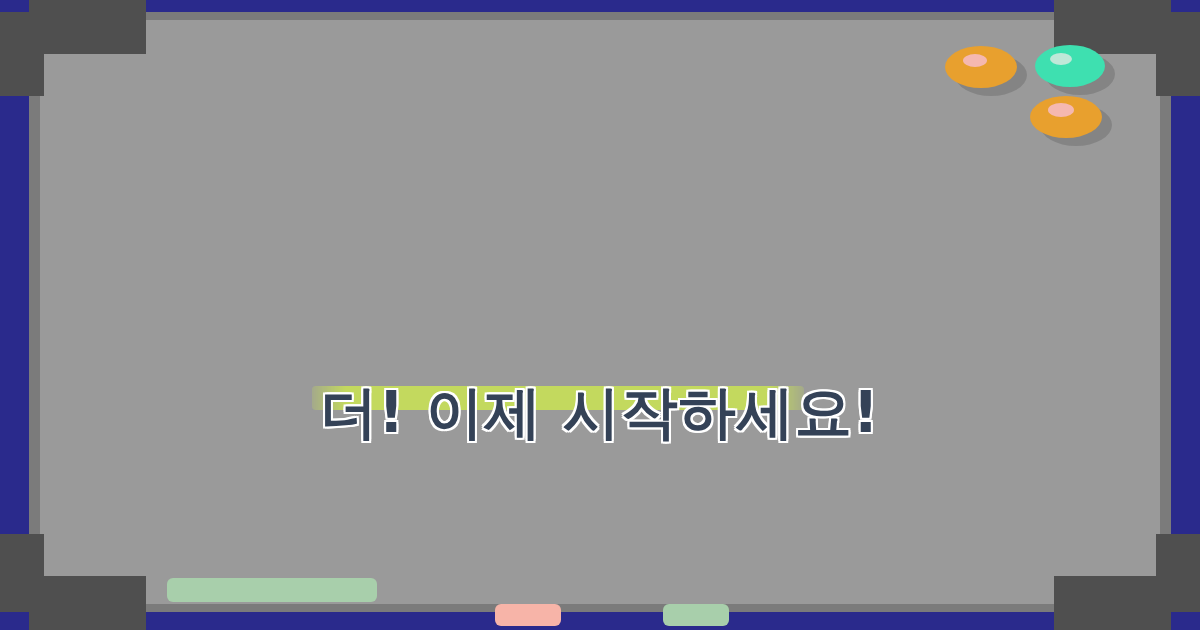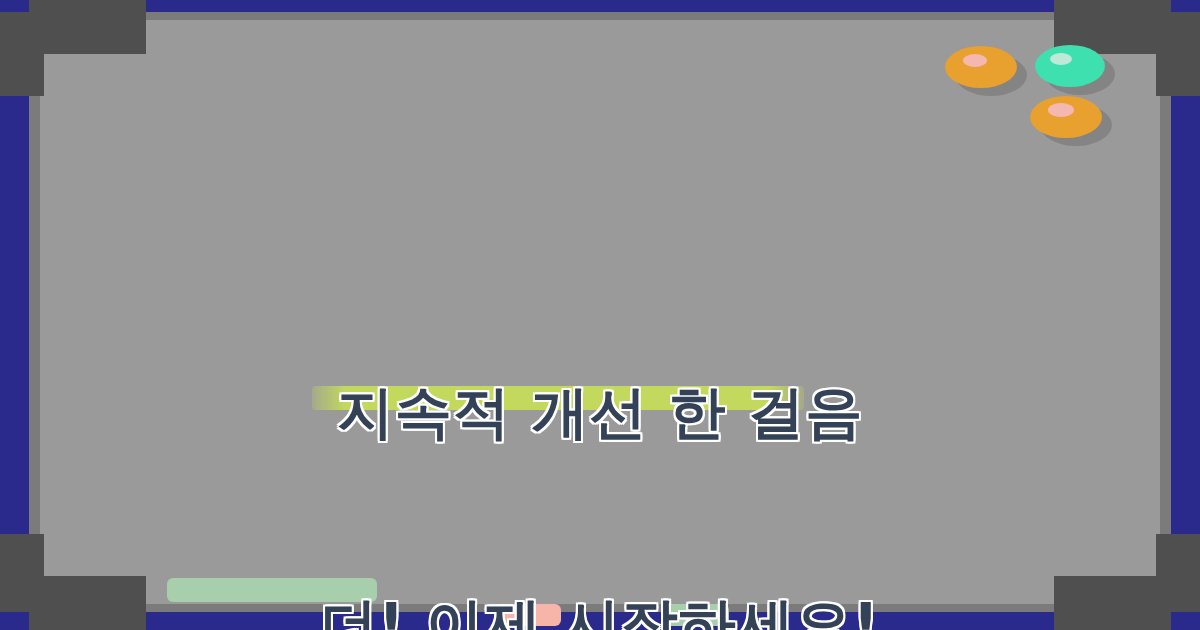--- a/index.html
+++ b/index.html
@@ -173,21 +173,20 @@
   <div class="blob" id="blob-b"></div>
   <div class="blob-spec" id="blob-b-sp"></div>
 
   <div class="blob-shadow" id="blob-c-sh"></div>
   <div class="blob" id="blob-c"></div>
   <div class="blob-spec" id="blob-c-sp"></div>
 
   <div id="highlight-stroke"></div>
 
   <div id="headline">
-    <span class="hl-line">지속적 개선 한 걸음</span>
     <span class="hl-line">더! 이제 시작하세요!</span>
   </div>
 
   <div class="accent-bar" id="accent-bar-1"></div>
   <div class="accent-bar" id="accent-bar-2"></div>
   <div class="accent-bar" id="accent-bar-3"></div>
 
 </div>
 
 </body></html>

